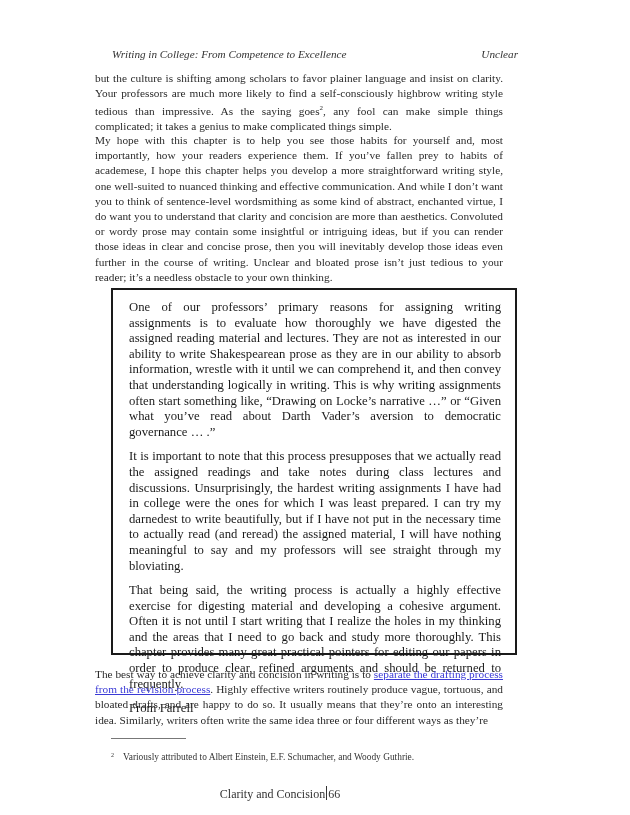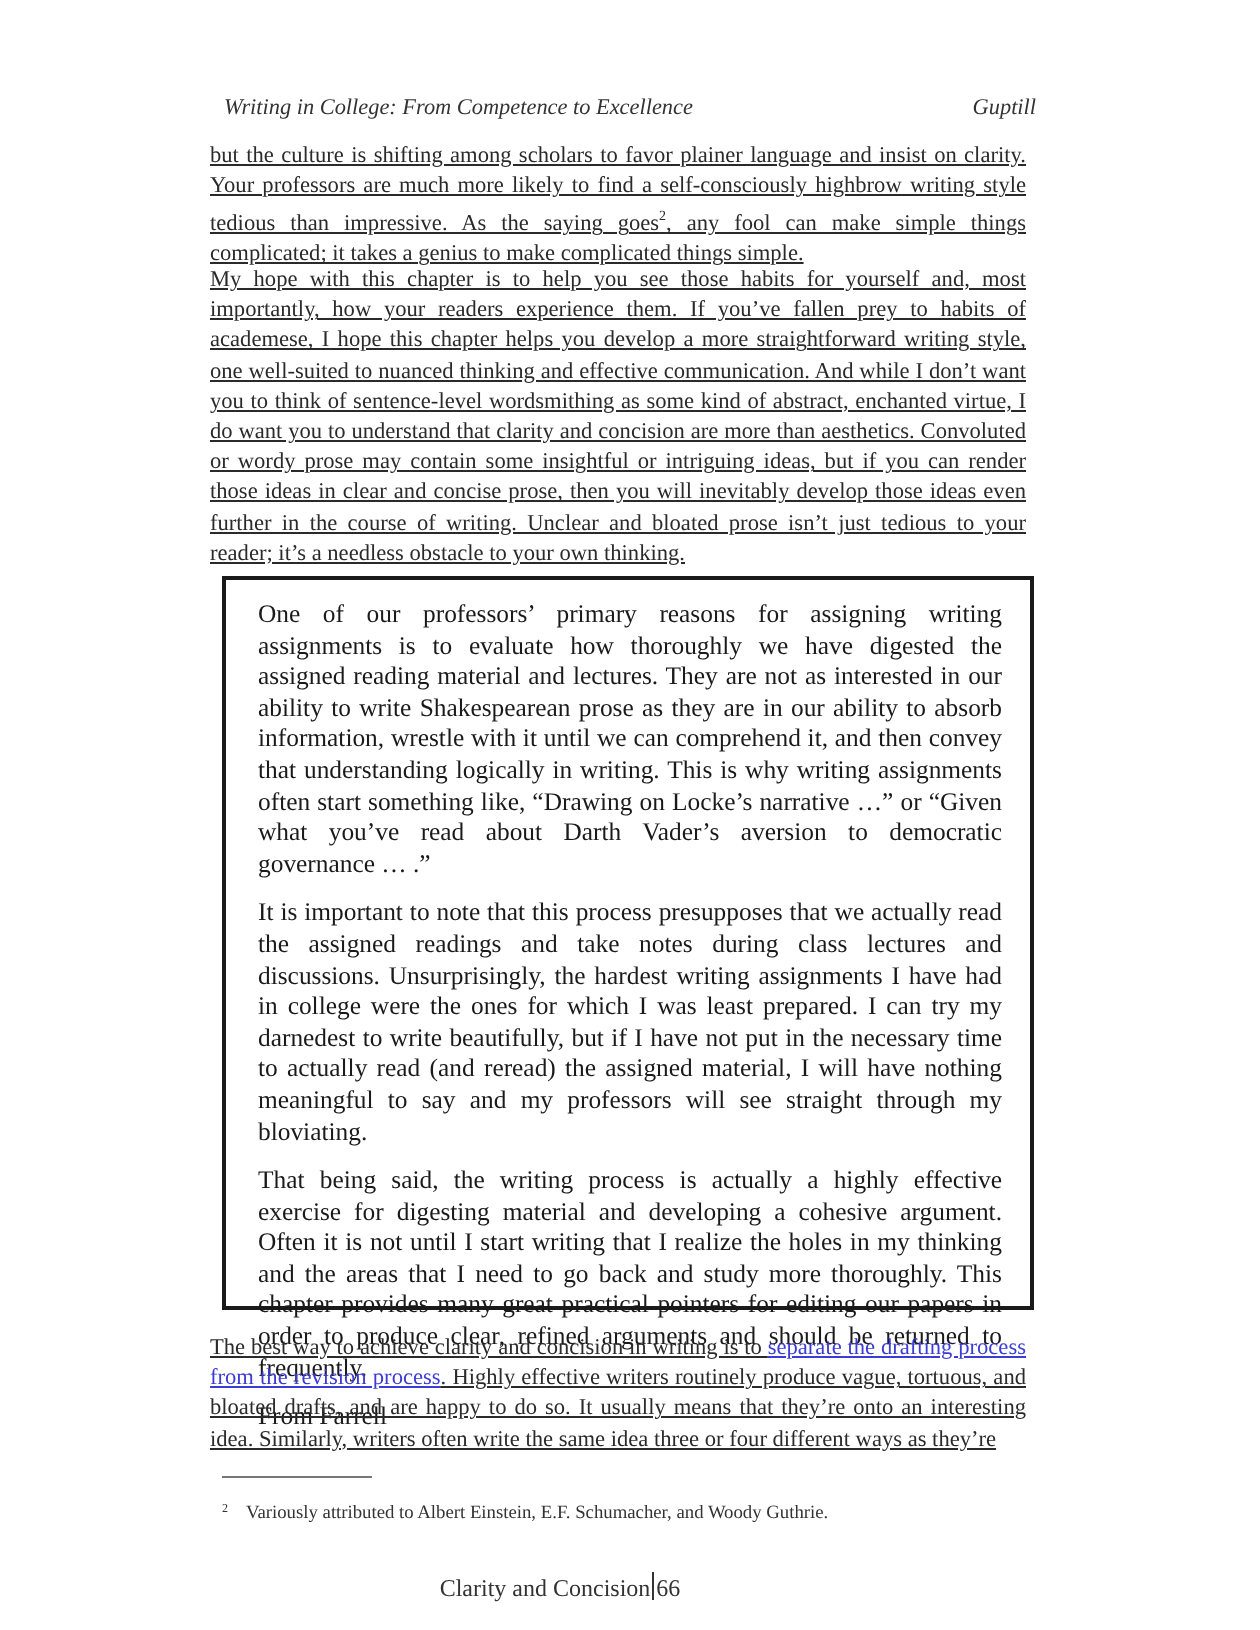--- a/index.html
+++ b/index.html
@@ -1,21 +1,21 @@
 <!DOCTYPE html>
 <html><head>
 <meta charset="utf-8">
 <style>
   html, body { margin: 0; padding: 0; background: #ffffff; }
   body { width: 630px; height: 815px; position: relative; overflow: hidden;
          font-family: "Liberation Serif", "DejaVu Serif", serif; color: #2a2a2a; }
   .running-head { position: absolute; top: 30px; left: 112px; width: 406px;
     display: flex; justify-content: space-between; font-style: italic; font-size: 11.2px; color: #333; margin-top: 18px; }
-  .body-text { position: absolute; left: 105px; width: 408px; font-size: 11.3px; line-height: 15.2px;
-    text-align: justify; color: #2a2a2a; text-decoration: underline; }
+  .body-text { position: absolute; left: 95px; width: 408px; font-size: 11.3px; line-height: 15.2px;
+    text-align: justify; color: #2a2a2a; }
   .body-text p { margin: 0 0 6px 0; }
   #p1 { top: 71px; }
   #p2 { top: 133px; }
   .quote-box { position: absolute; left: 111px; top: 288px; width: 406px; height: 367px;
     box-sizing: border-box; border: 2.5px solid #1a1a1a; background: #fff; text-decoration: underline; }
   .quote-inner { position: absolute; left: 16px; top: 10px; width: 372px; font-size: 12.7px; line-height: 15.6px;
     text-align: justify; color: #1a1a1a; }
   .quote-inner p { margin: 0 0 9px 0; }
   .quote-author { margin-top: 2px; }
   #p3 { top: 667px; }
@@ -24,21 +24,21 @@
   .footnote { position: absolute; left: 111px; top: 752px; font-size: 9.4px; color: #333; }
   .footnote sup { font-size: 6px; margin-right: 9px; vertical-align: 3px; }
   .page-footer { position: absolute; top: 786px; left: 0; width: 560px; text-align: center; font-size: 12px; color: #333; }
   .page-footer .sep { display: inline-block; width: 1px; height: 14px; background: #333; vertical-align: -2px; margin: 0 1px; }
 </style>
 </head>
 <body>
 
 <div class="running-head">
   <span>Writing in College: From Competence to Excellence</span>
-  <span>Guptill</span>
+  <span>Unclear</span>
 </div>
 
 <div class="body-text" id="p1">
   <p><span>but the culture is shifting among scholars to favor plainer language and insist on clarity. Your professors are much more likely to find a self-consciously highbrow writing style tedious than impressive. As the saying goes</span><sup style="font-size:7px;">2</sup><span>, any fool can make simple things complicated; it takes a genius to make complicated things simple.</span></p>
 </div>
 
 <div class="body-text" id="p2">
   <p>My hope with this chapter is to help you see those habits for yourself and, most importantly, how your readers experience them. If you’ve fallen prey to habits of academese, I hope this chapter helps you develop a more straightforward writing style, one well-suited to nuanced thinking and effective communication. And while I don’t want you to think of sentence-level wordsmithing as some kind of abstract, enchanted virtue, I do want you to understand that clarity and concision are more than aesthetics. Convoluted or wordy prose may contain some insightful or intriguing ideas, but if you can render those ideas in clear and concise prose, then you will inevitably develop those ideas even further in the course of writing. Unclear and bloated prose isn’t just tedious to your reader; it’s a needless obstacle to your own thinking.</p>
 </div>
 

